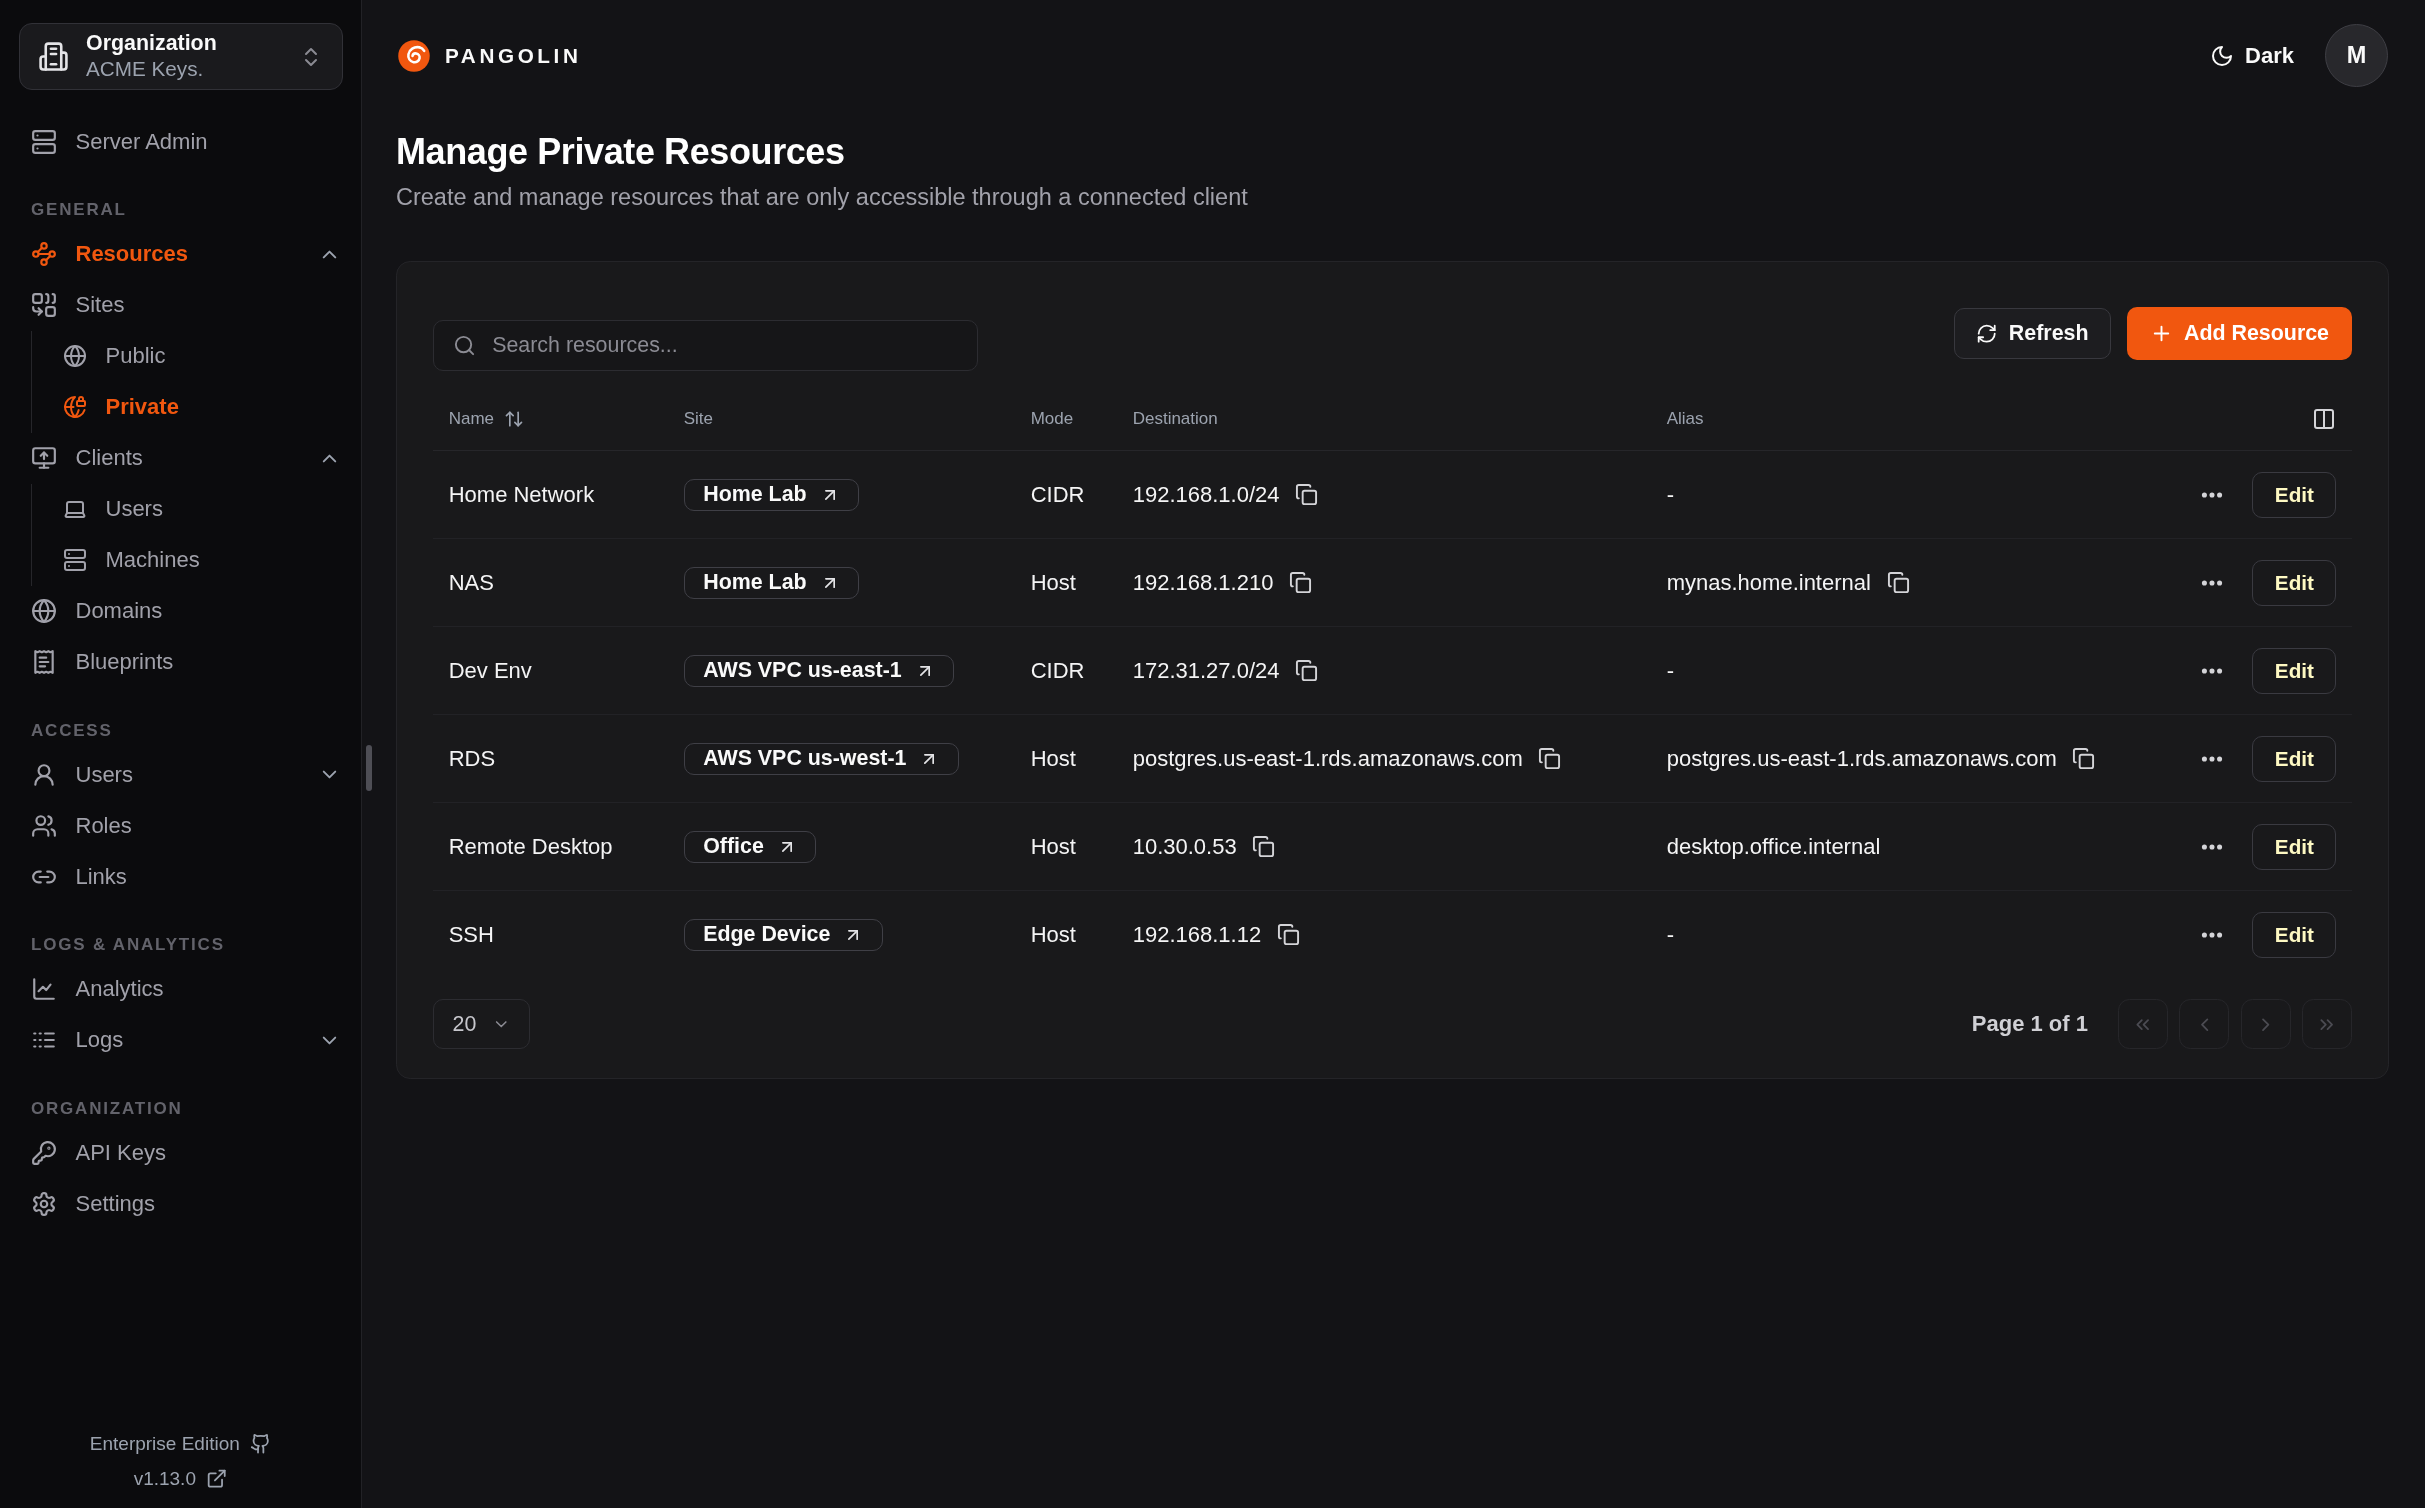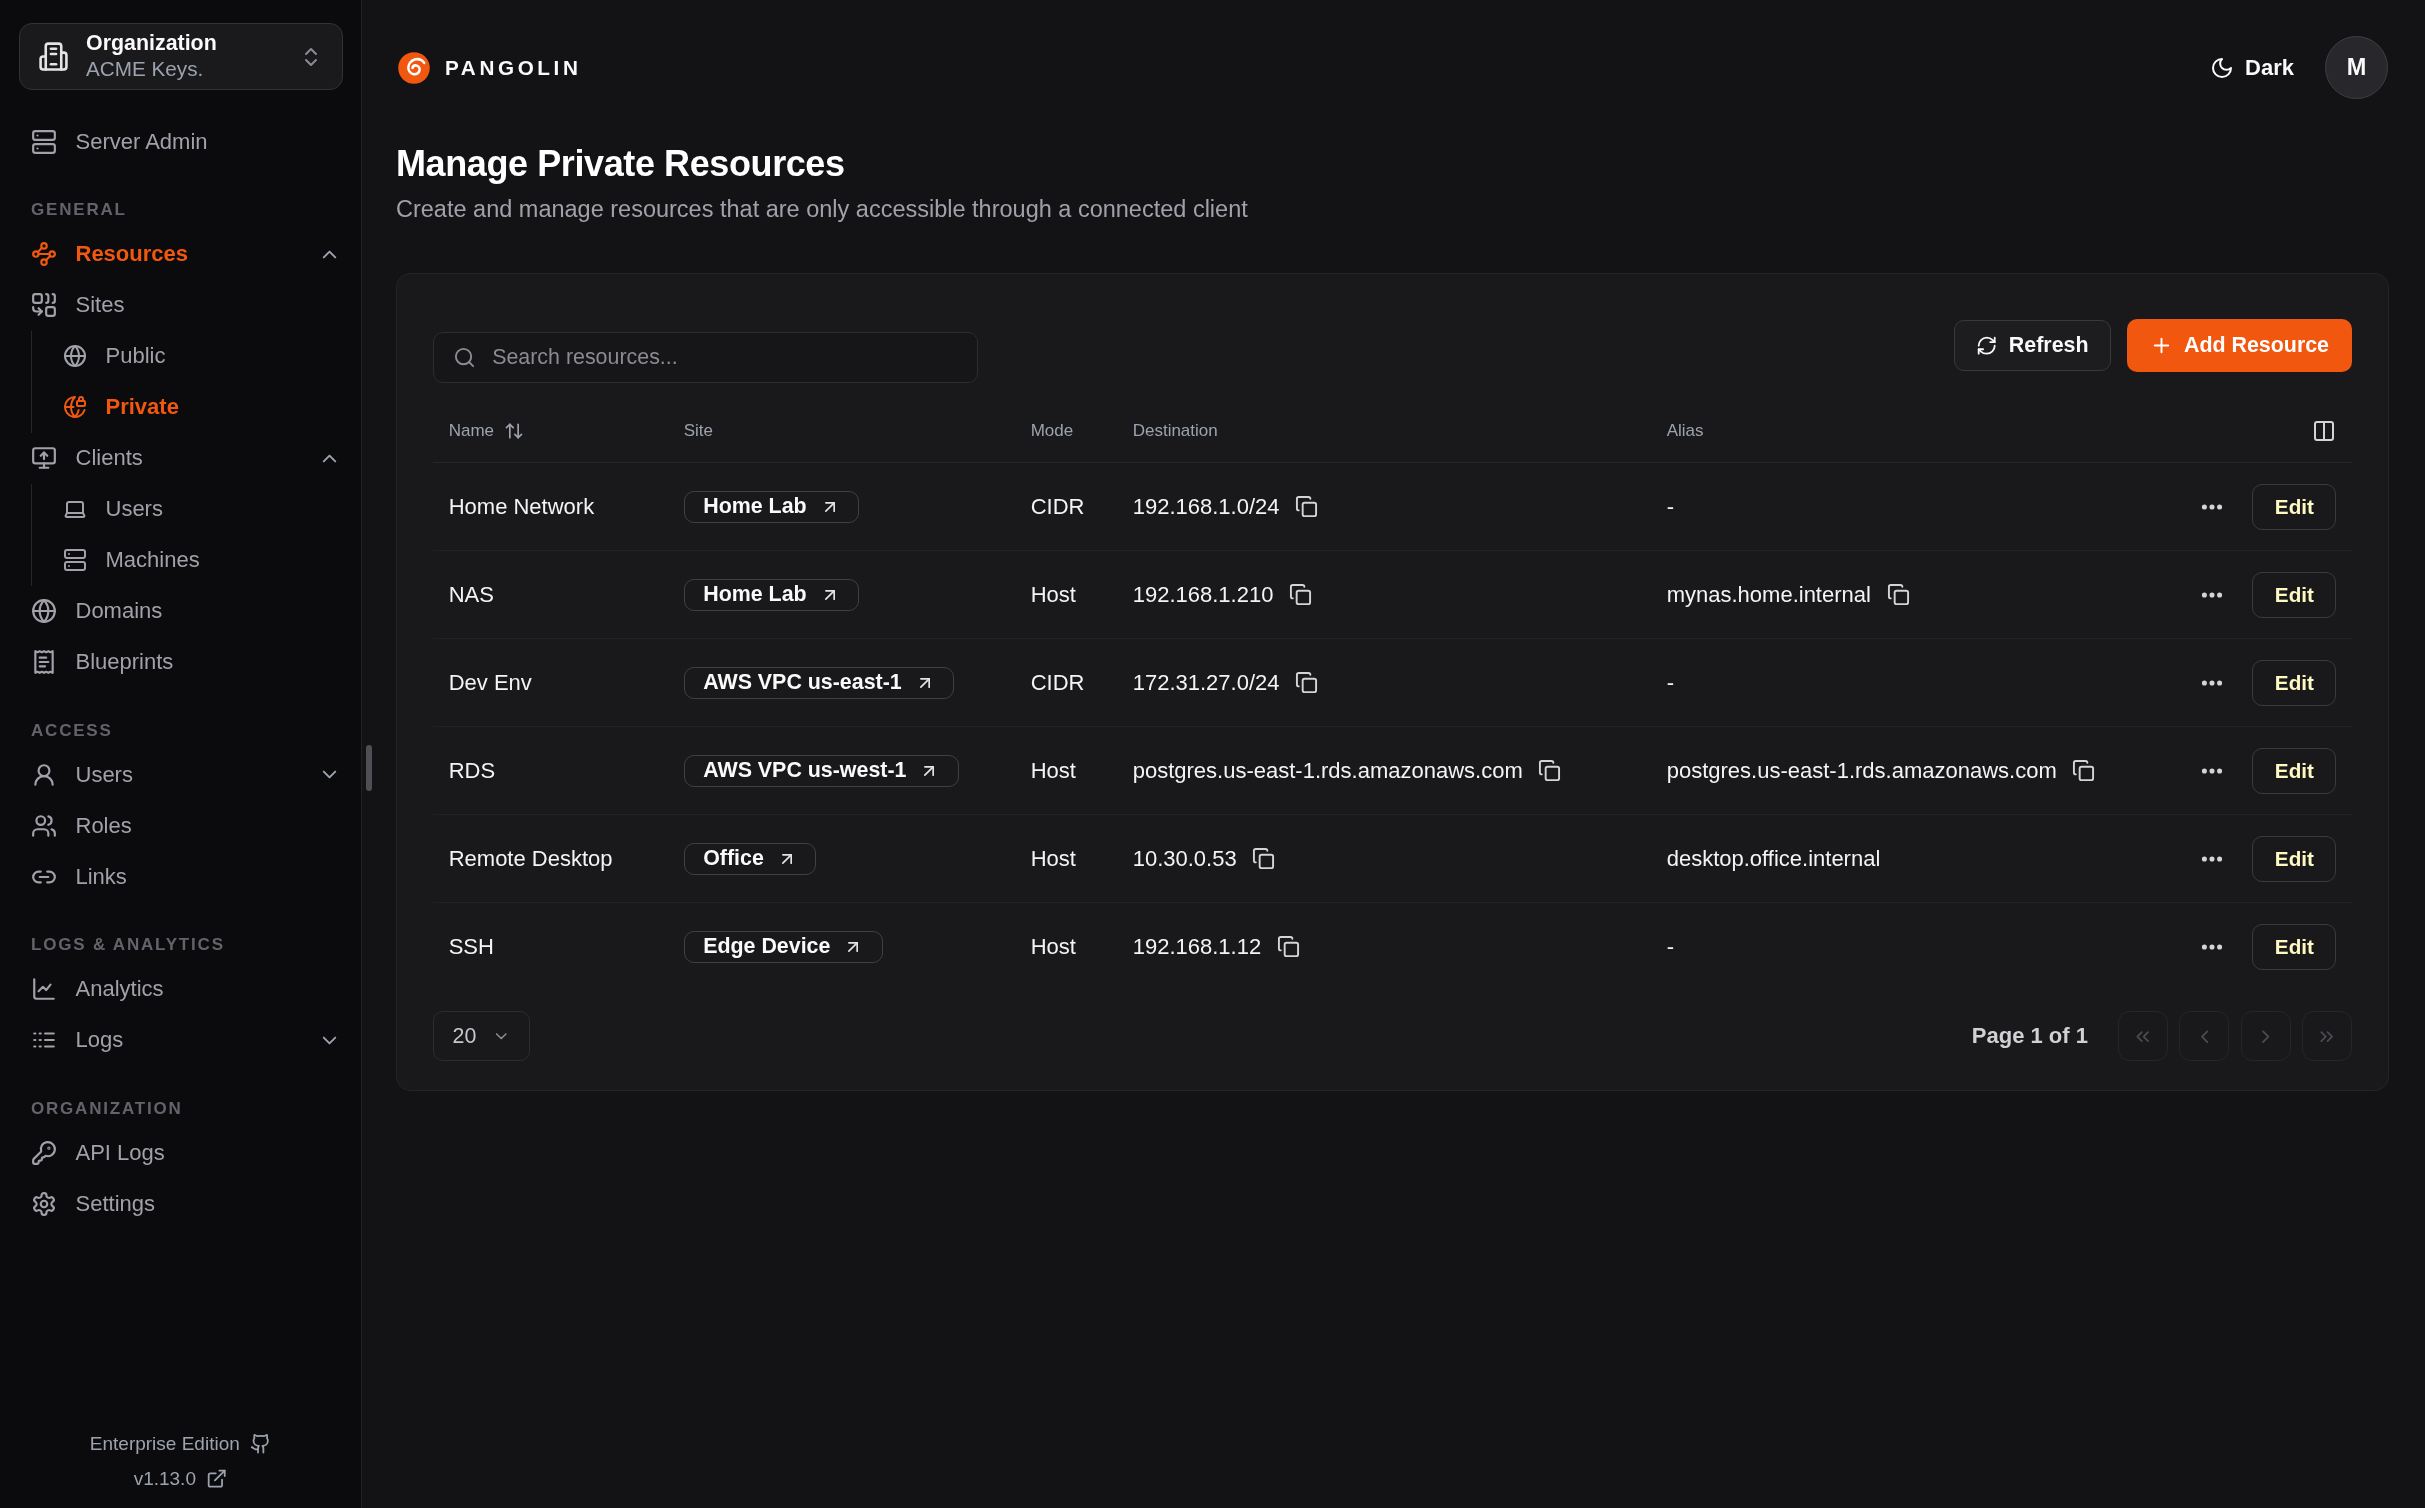--- a/index.html
+++ b/index.html
@@ -33,21 +33,21 @@
 
   .sidebar-footer{position:absolute;bottom:18.5px;left:0;right:0;display:flex;flex-direction:column;
                   align-items:center;gap:13px;}
   .foot-line{display:flex;align-items:center;gap:10px;font-size:19px;color:#9ca3af;cursor:pointer;}
   .foot-line svg{width:21.4px;height:21.4px;color:#9ca3af;}
 
   .scroll-thumb{position:absolute;left:366px;top:745px;width:6.4px;height:46px;border-radius:3.6px;background:#4e4e55;}
 
   
   .main{position:absolute;left:363px;top:0;right:0;bottom:0;}
-  .topbar{display:flex;align-items:center;justify-content:space-between;padding:24px 38px 0 33px;margin-top:12px;}
+  .topbar{display:flex;align-items:center;justify-content:space-between;padding:24px 38px 0 33px;}
   .brand{display:flex;align-items:center;gap:13px;cursor:pointer;}
   .brand-mark{width:36px;height:36px;flex:none;}
   .brand-name{font-size:20.7px;font-weight:700;letter-spacing:3.6px;color:#fafafa;}
   .top-actions{display:flex;align-items:center;gap:31px;}
   .theme-toggle{display:flex;align-items:center;gap:11.4px;font-size:22px;font-weight:600;color:#fafafa;cursor:pointer;}
   .theme-toggle svg{width:24px;height:24px;}
   .avatar{width:63px;height:63px;border-radius:50%;background:#28282c;border:1.4px solid #3e3e44;
           display:flex;align-items:center;justify-content:center;font-size:23.5px;font-weight:700;color:#fafafa;
           box-sizing:border-box;cursor:pointer;}
 
@@ -303,21 +303,21 @@
           </svg>
       </div>
 
       <div class="section-label">ORGANIZATION</div>
 
       <div class="nav-item">
         <svg class="ic mi" viewBox="0 0 24 24">
             <path d="M2.586 17.414A2 2 0 0 0 2 18.828V21a1 1 0 0 0 1 1h3a1 1 0 0 0 1-1v-1a1 1 0 0 1 1-1h1a1 1 0 0 0 1-1v-1a1 1 0 0 1 1-1h.172a2 2 0 0 0 1.414-.586l.814-.814a6.5 6.5 0 1 0-4-4z"></path>
             <circle cx="16.5" cy="7.5" r=".5"></circle>
           </svg>
-        <span>API Logs</span>
+        <span>API Keys</span>
       </div>
       <div class="nav-item">
         <svg class="ic mi" viewBox="0 0 24 24">
             <path d="M12.22 2h-.44a2 2 0 0 0-2 2v.18a2 2 0 0 1-1 1.73l-.43.25a2 2 0 0 1-2 0l-.15-.08a2 2 0 0 0-2.73.73l-.22.38a2 2 0 0 0 .73 2.73l.15.1a2 2 0 0 1 1 1.72v.51a2 2 0 0 1-1 1.74l-.15.09a2 2 0 0 0-.73 2.73l.22.38a2 2 0 0 0 2.73.73l.15-.08a2 2 0 0 1 2 0l.43.25a2 2 0 0 1 1 1.73V20a2 2 0 0 0 2 2h.44a2 2 0 0 0 2-2v-.18a2 2 0 0 1 1-1.73l.43-.25a2 2 0 0 1 2 0l.15.08a2 2 0 0 0 2.73-.73l.22-.39a2 2 0 0 0-.73-2.73l-.15-.08a2 2 0 0 1-1-1.74v-.5a2 2 0 0 1 1-1.74l.15-.09a2 2 0 0 0 .73-2.73l-.22-.38a2 2 0 0 0-2.73-.73l-.15.08a2 2 0 0 1-2 0l-.43-.25a2 2 0 0 1-1-1.73V4a2 2 0 0 0-2-2z"></path>
             <circle cx="12" cy="12" r="3"></circle>
           </svg>
         <span>Settings</span>
       </div>
     </nav>
 

